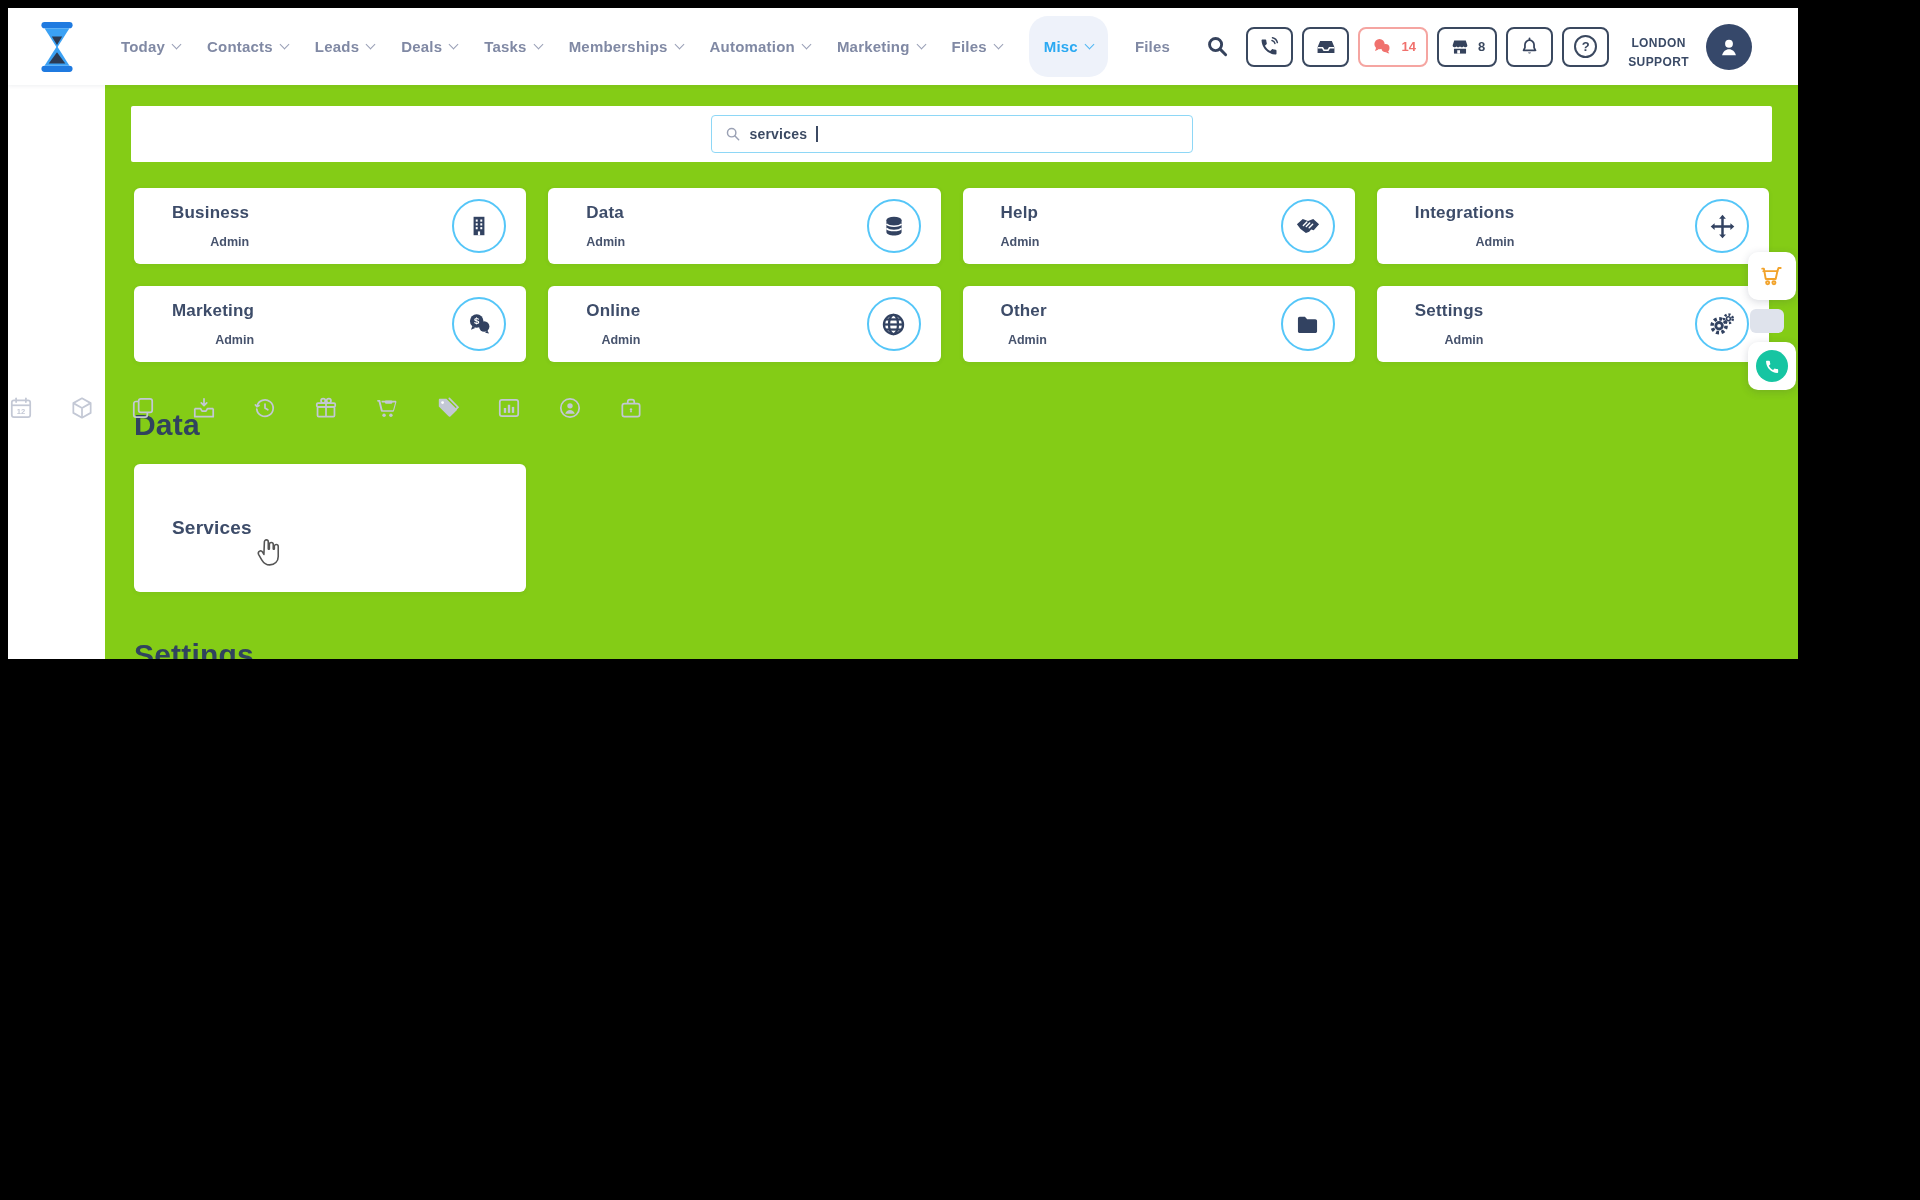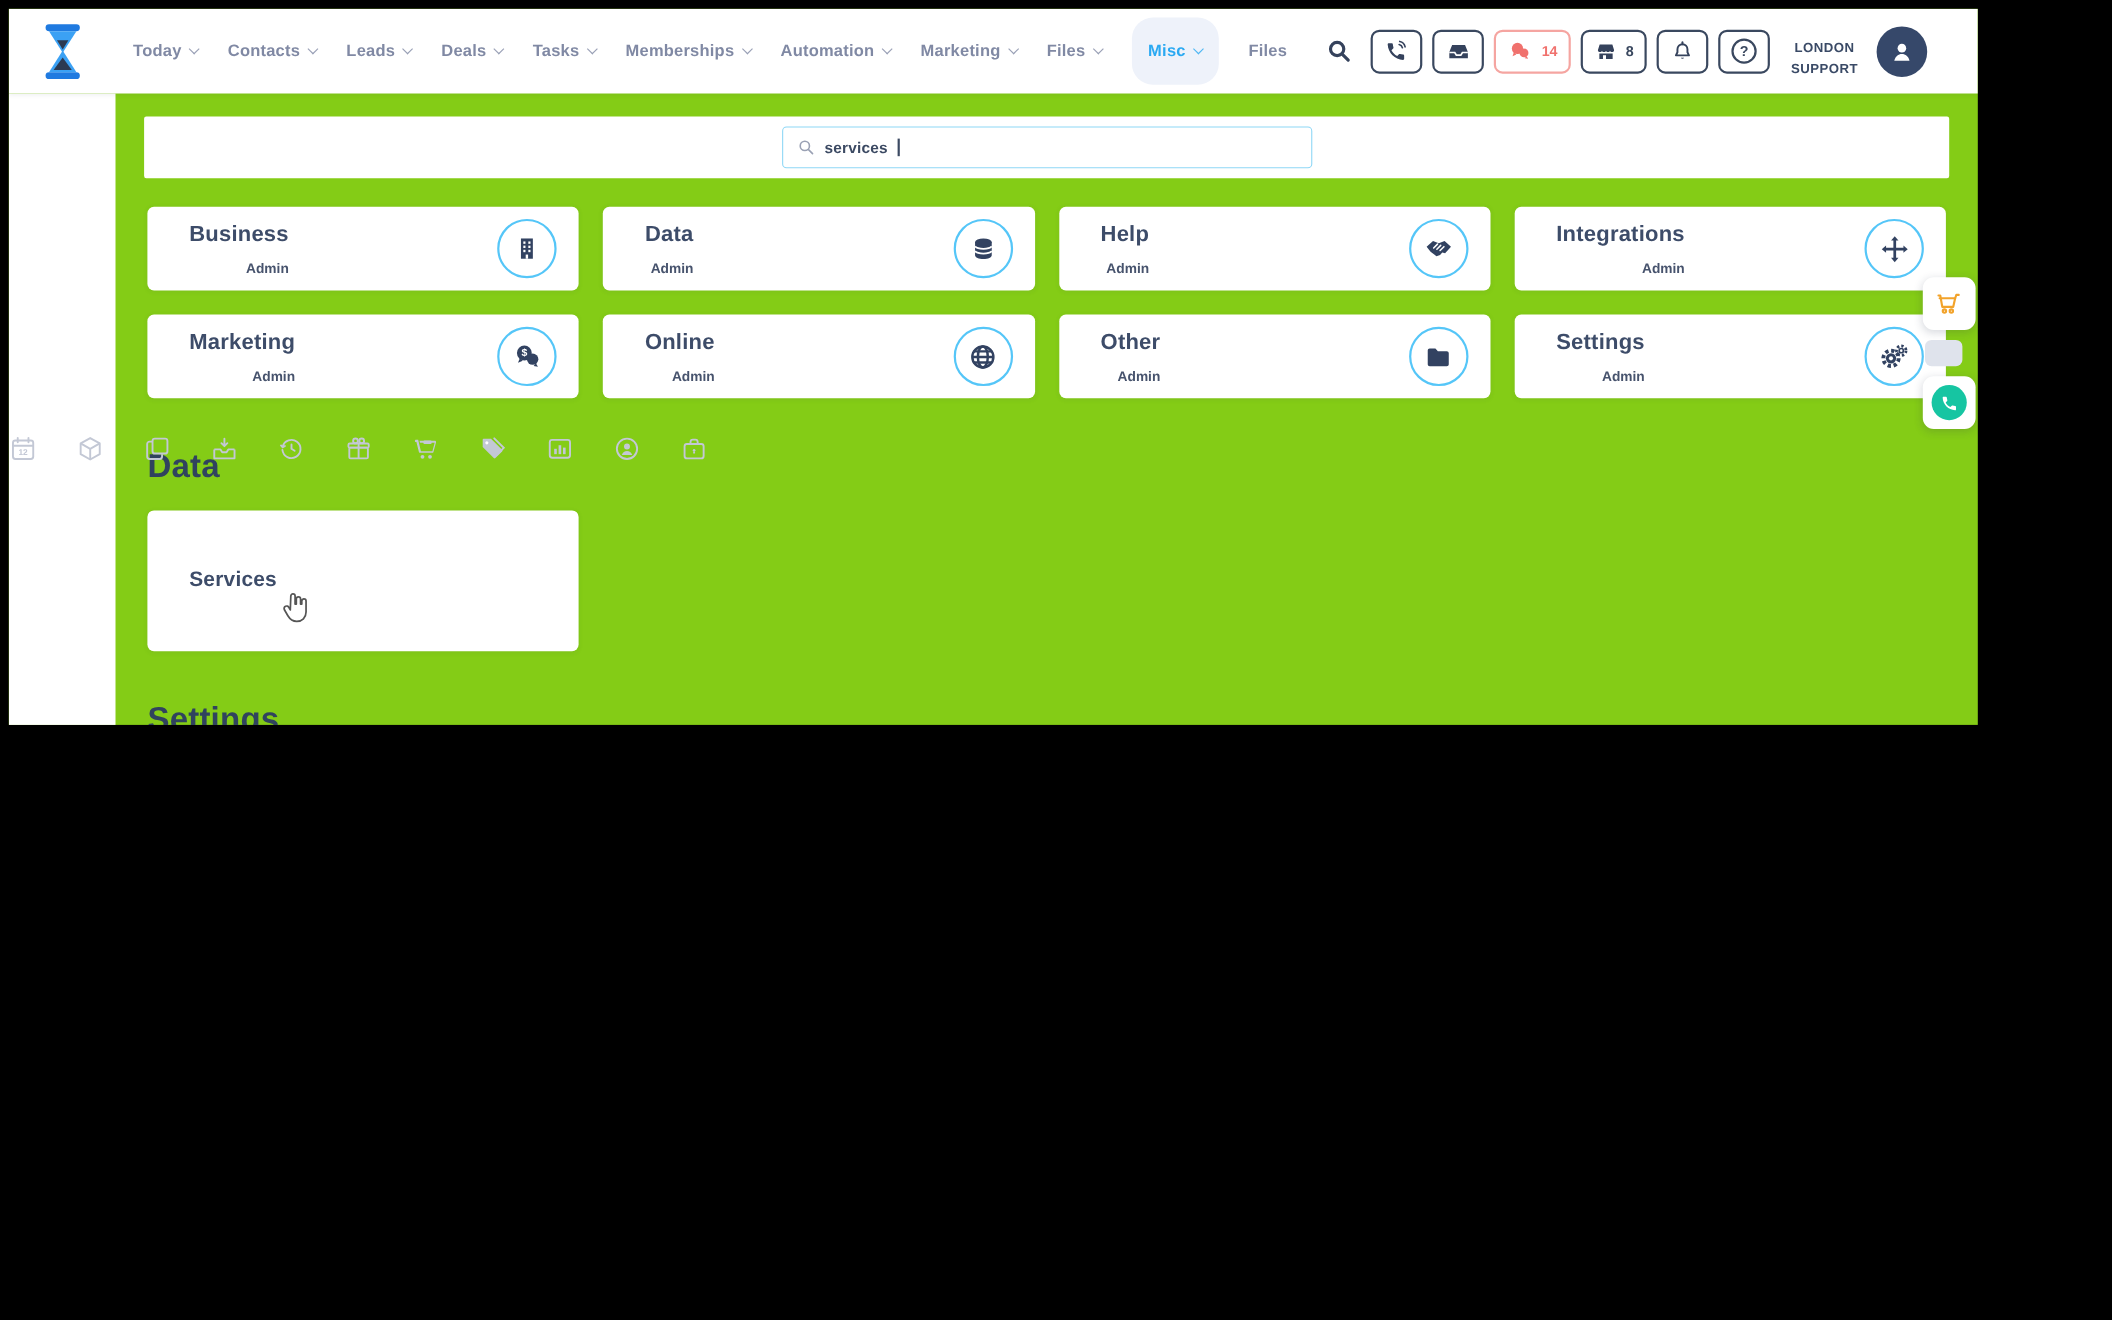--- a/index.html
+++ b/index.html
@@ -38,21 +38,21 @@
                   display:flex; align-items:center; justify-content:center; }
   .search-box { width:482px; height:38px; border:1px solid #8ed7f6; border-radius:4px; background:#fff;
                 display:flex; align-items:center; padding:0 13px; gap:9px; cursor:text; }
   .search-box .stext { font-size:14px; font-weight:600; color:#3c4a63; letter-spacing:.2px; }
   .caret-bar { width:1.5px; height:16px; background:#3c4a63; }
 
   .inset { padding:0 11px; }
   .cat-grid { display:grid; grid-template-columns:repeat(4,1fr); gap:22px; margin-top:26px; }
   .cat-card { background:#fff; border-radius:6px; height:76px; display:flex; align-items:center; justify-content:space-between;
               padding:0 20px 0 38px; box-shadow:0 1px 5px rgba(40,50,80,.07); cursor:pointer; }
-  .cat-title { font-size:20px; font-weight:600; color:#3d4c69; letter-spacing:.2px; }
+  .cat-title { font-size:17px; font-weight:600; color:#3d4c69; letter-spacing:.2px; }
   .cat-sub { font-size:12.5px; font-weight:600; color:#47536d; margin-top:12px;text-align:right; }
   .icon-circle { width:54px; height:54px; border:2px solid #55c6f8; border-radius:50%; flex:0 0 auto;
                  display:flex; align-items:center; justify-content:center; }
 
   .section-title { font-size:30px; font-weight:600; color:#30435e; margin:46px 0 0 0; letter-spacing:.2px; }
   .sec-grid { display:grid; grid-template-columns:repeat(4,1fr); gap:22px; margin-top:22px; }
   .sec-card { background:#fff; border-radius:6px; height:128px; display:flex; align-items:center;
               padding-left:38px; box-shadow:0 1px 5px rgba(40,50,80,.07); cursor:pointer;
               font-size:19px; font-weight:600; color:#3d4c69; letter-spacing:.2px; }
 

